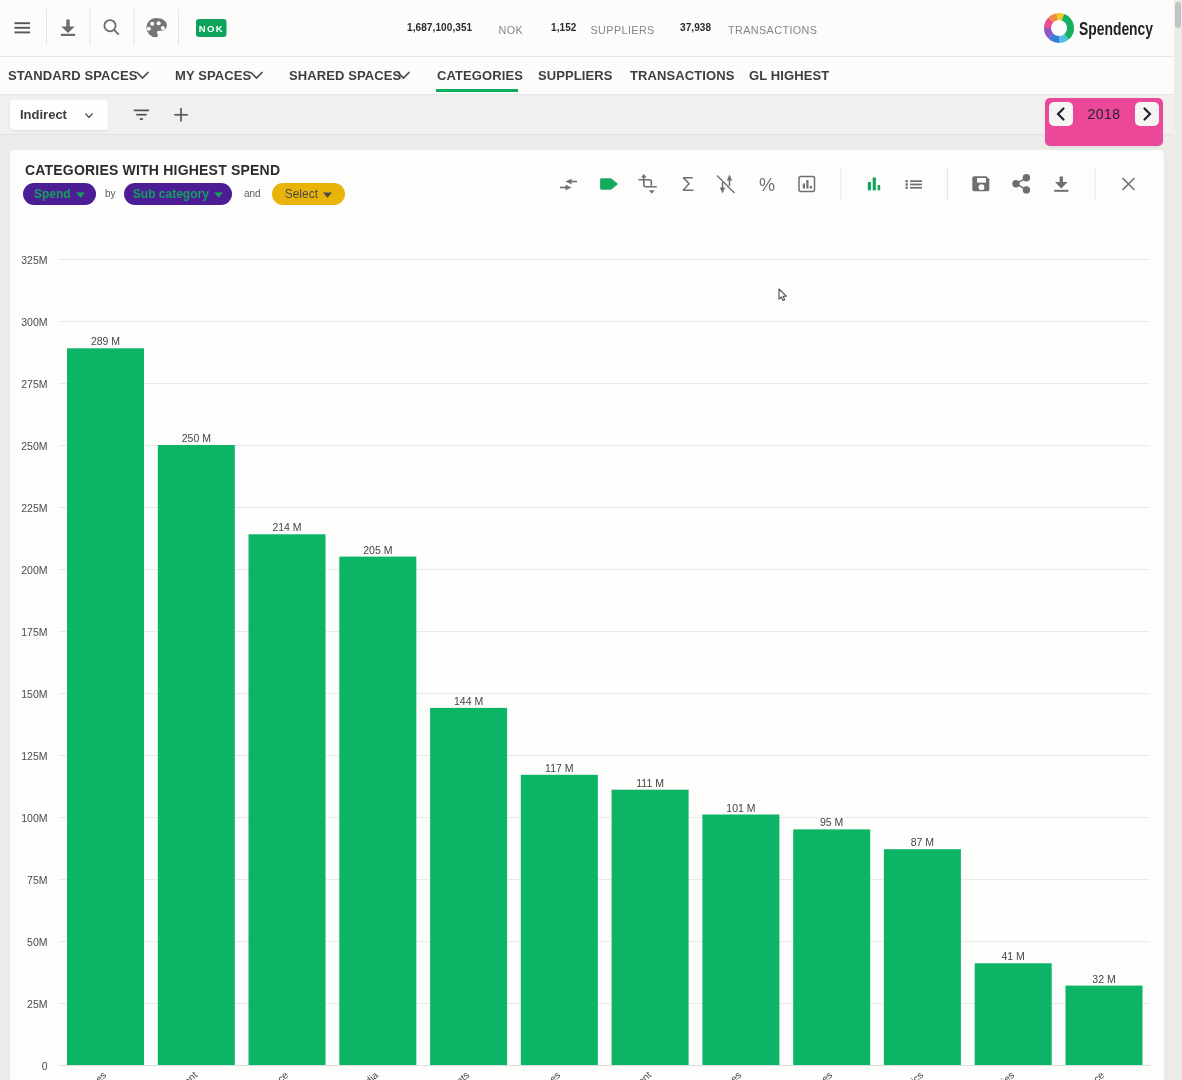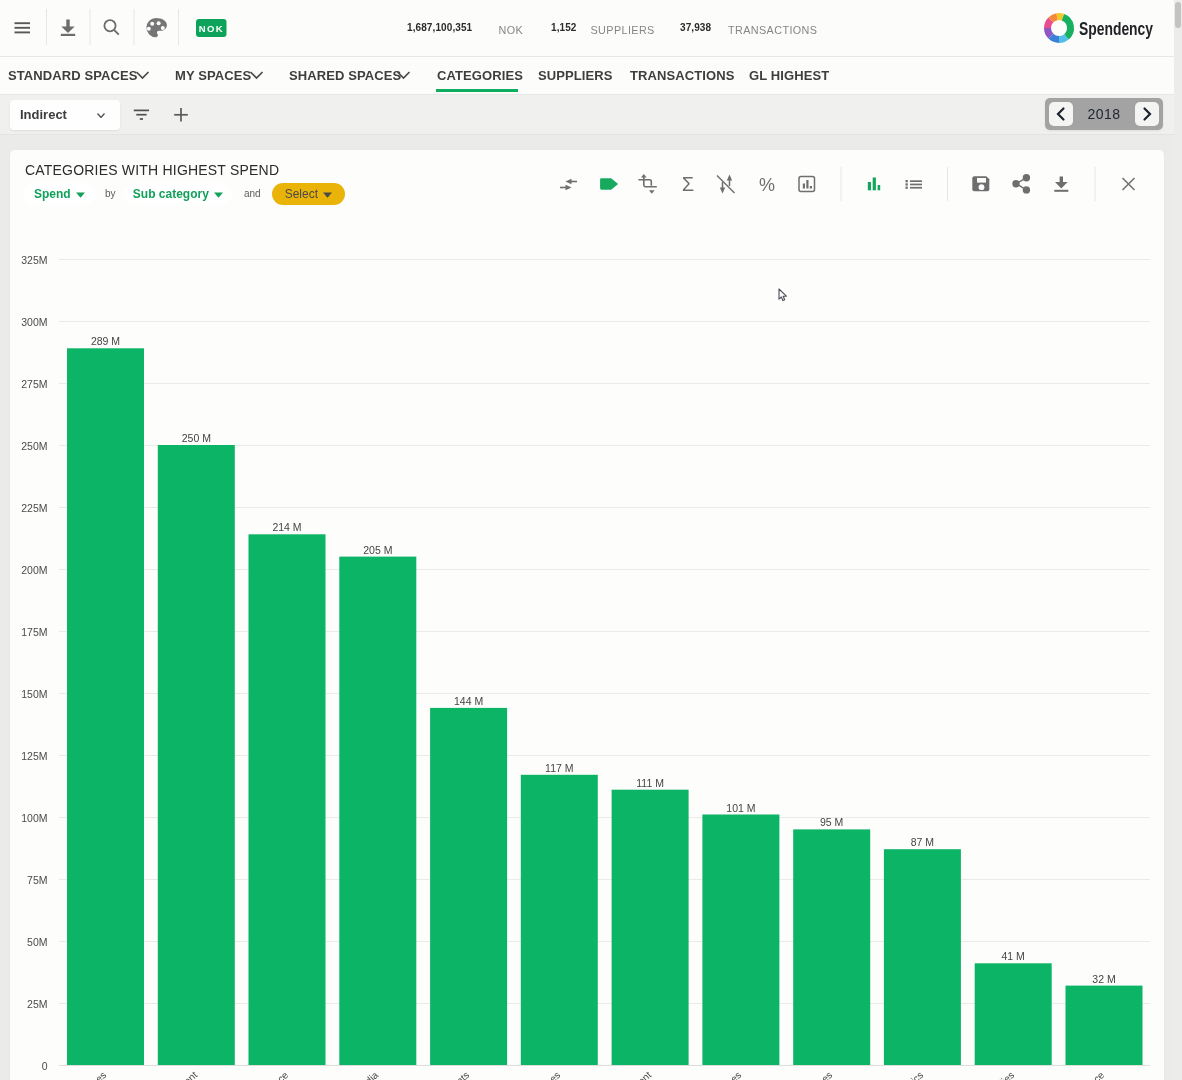--- a/index.html
+++ b/index.html
@@ -7,21 +7,21 @@
 body{font-family:"Liberation Sans",sans-serif;background:#ebebe9;position:relative}
 .abs{position:absolute}
 .topbar{left:0;top:0;width:1182px;height:57px;background:#fcfcfa;border-bottom:1px solid #e7e7e5}
 .tabrow{left:0;top:57px;width:1182px;height:38px;background:#fcfcfa;border-bottom:1px solid #e7e7e5}
 .filterrow{left:0;top:95px;width:1182px;height:40px;background:#f0f0ee;border-bottom:1px solid #e3e3e1}
 .card{left:10px;top:150px;width:1154px;height:940px;background:#fdfdfc;border-radius:5px;box-shadow:0 1px 2px rgba(0,0,0,.05)}
 .stat-n{font-size:10px;font-weight:bold;color:#2b2b2b;letter-spacing:.1px;top:22px;white-space:nowrap}
 .stat-u{font-size:10.8px;color:#868686;letter-spacing:.4px;top:24px;white-space:nowrap}
 .tab{font-size:13px;font-weight:bold;color:#3e3e3e;letter-spacing:.1px;top:68px;white-space:nowrap}
 .pill{border-radius:11px;height:22px;line-height:22px;text-align:center;font-size:12px;top:183px}
-.pill-g{background:#ffffff;color:#12a05b;font-weight:bold}
+.pill-g{background:#4c1d95;color:#12a05b;font-weight:bold}
 .pill-gr{background:#eab308;color:#4a4a4a}
 .conn{font-size:10px;color:#5c5c5c;top:188px}
 </style>
 </head>
 <body>
 
 <div class="abs topbar"></div>
 <svg class="abs" style="left:0;top:0" width="240" height="57">
 
   <g stroke="#585858" stroke-width="1.9">
@@ -91,52 +91,52 @@
 <svg class="abs" style="left:0;top:57px" width="860" height="38">
   <g stroke="#4a4a4a" stroke-width="1.7" fill="none" stroke-linecap="round">
     <path d="M137 15.5 l5.5 5.5 l5.5 -5.5"></path>
     <path d="M251 15.5 l5.5 5.5 l5.5 -5.5"></path>
     <path d="M398 15.5 l5.5 5.5 l5.5 -5.5"></path>
   </g>
 </svg>
 <div class="abs" style="left:436px;top:89px;width:82px;height:3px;background:#0fae5e"></div>
 
 <div class="abs filterrow"></div>
-<div class="abs" style="left:10px;top:100px;width:110px;height:30px;background:#fefefe;border-radius:4px;box-shadow:0 1px 2px rgba(0,0,0,.08)">
+<div class="abs" style="left:10px;top:100px;width:98px;height:30px;background:#fefefe;border-radius:4px;box-shadow:0 1px 2px rgba(0,0,0,.08)">
   <span style="position:absolute;left:10px;top:7px;font-size:13px;font-weight:bold;color:#3c3c3c">Indirect</span>
   <svg style="position:absolute;right:15px;top:12.5px" width="8" height="5">
       <path d="M0.5 0.5 L4 4.5 L7.5 0.5" fill="none" stroke="#4f4f4f" stroke-width="1.3"></path>
     </svg>
 </div>
 <svg class="abs" style="left:125px;top:95px" width="80" height="40">
   <g stroke="#4f4f4f" stroke-width="1.7">
     <line x1="8.8" y1="15.4" x2="24" y2="15.4"></line>
     <line x1="11.3" y1="19.7" x2="21.6" y2="19.7"></line>
     <line x1="14.8" y1="24" x2="18" y2="24"></line>
   </g>
   <g stroke="#5a5a5a" stroke-width="1.7">
     <line x1="56" y1="13" x2="56" y2="26.5"></line>
     <line x1="49.2" y1="19.8" x2="62.8" y2="19.8"></line>
   </g>
 </svg>
 
-<div class="abs" style="left:1045px;top:98px;width:118px;height:32px;background:#a3a3a3;border-radius:5px;box-shadow:0 1px 2px rgba(0,0,0,.08)">
+<div class="abs" style="left:1045px;top:98px;width:118px;height:48px;background:#ec4899;border-radius:5px;box-shadow:0 1px 2px rgba(0,0,0,.08)">
   <div style="position:absolute;left:4px;top:4px;width:24px;height:24px;background:#f4f4f3;border-radius:5px"></div>
   <div style="position:absolute;right:4px;top:4px;width:24px;height:24px;background:#f4f4f3;border-radius:5px"></div>
   <svg style="position:absolute;left:9px;top:8px" width="14" height="16">
       <path d="M9.5 2.5 L4 8 L9.5 13.5" fill="none" stroke="#1d2430" stroke-width="2.2" stroke-linecap="round"></path>
     </svg>
   <svg style="position:absolute;right:9px;top:8px" width="14" height="16">
       <path d="M4.5 2.5 L10 8 L4.5 13.5" fill="none" stroke="#1d2430" stroke-width="2.2" stroke-linecap="round"></path>
     </svg>
   <div style="position:absolute;left:0;width:118px;top:8px;text-align:center;font-size:14px;color:#20262e;letter-spacing:.5px">2018</div>
 </div>
 
 <div class="abs card"></div>
-<div class="abs" style="left:25px;top:162px;font-size:14px;font-weight:normal;color:#2c2c2c;letter-spacing:.2px">CATEGORIES WITH HIGHEST SPEND</div>
+<div class="abs" style="left:25px;top:162px;font-size:14px;font-weight:bold;color:#2c2c2c;letter-spacing:.2px">CATEGORIES WITH HIGHEST SPEND</div>
 <div class="abs pill pill-g" style="left:23px;width:73px">Spend <svg width="9" height="6" style="margin-left:2px">
       <path d="M0 0.5 L9 0.5 L4.5 5.8 Z" fill="#12a05b"></path>
     </svg></div>
 <div class="abs conn" style="left:105px">by</div>
 <div class="abs pill pill-g" style="left:124px;width:108px">Sub category <svg width="9" height="6" style="margin-left:2px">
       <path d="M0 0.5 L9 0.5 L4.5 5.8 Z" fill="#12a05b"></path>
     </svg></div>
 <div class="abs conn" style="left:244px">and</div>
 <div class="abs pill pill-gr" style="left:272px;width:73px">Select <svg width="9" height="6" style="margin-left:2px">
       <path d="M0 0.5 L9 0.5 L4.5 5.8 Z" fill="#4a4a4a"></path>

